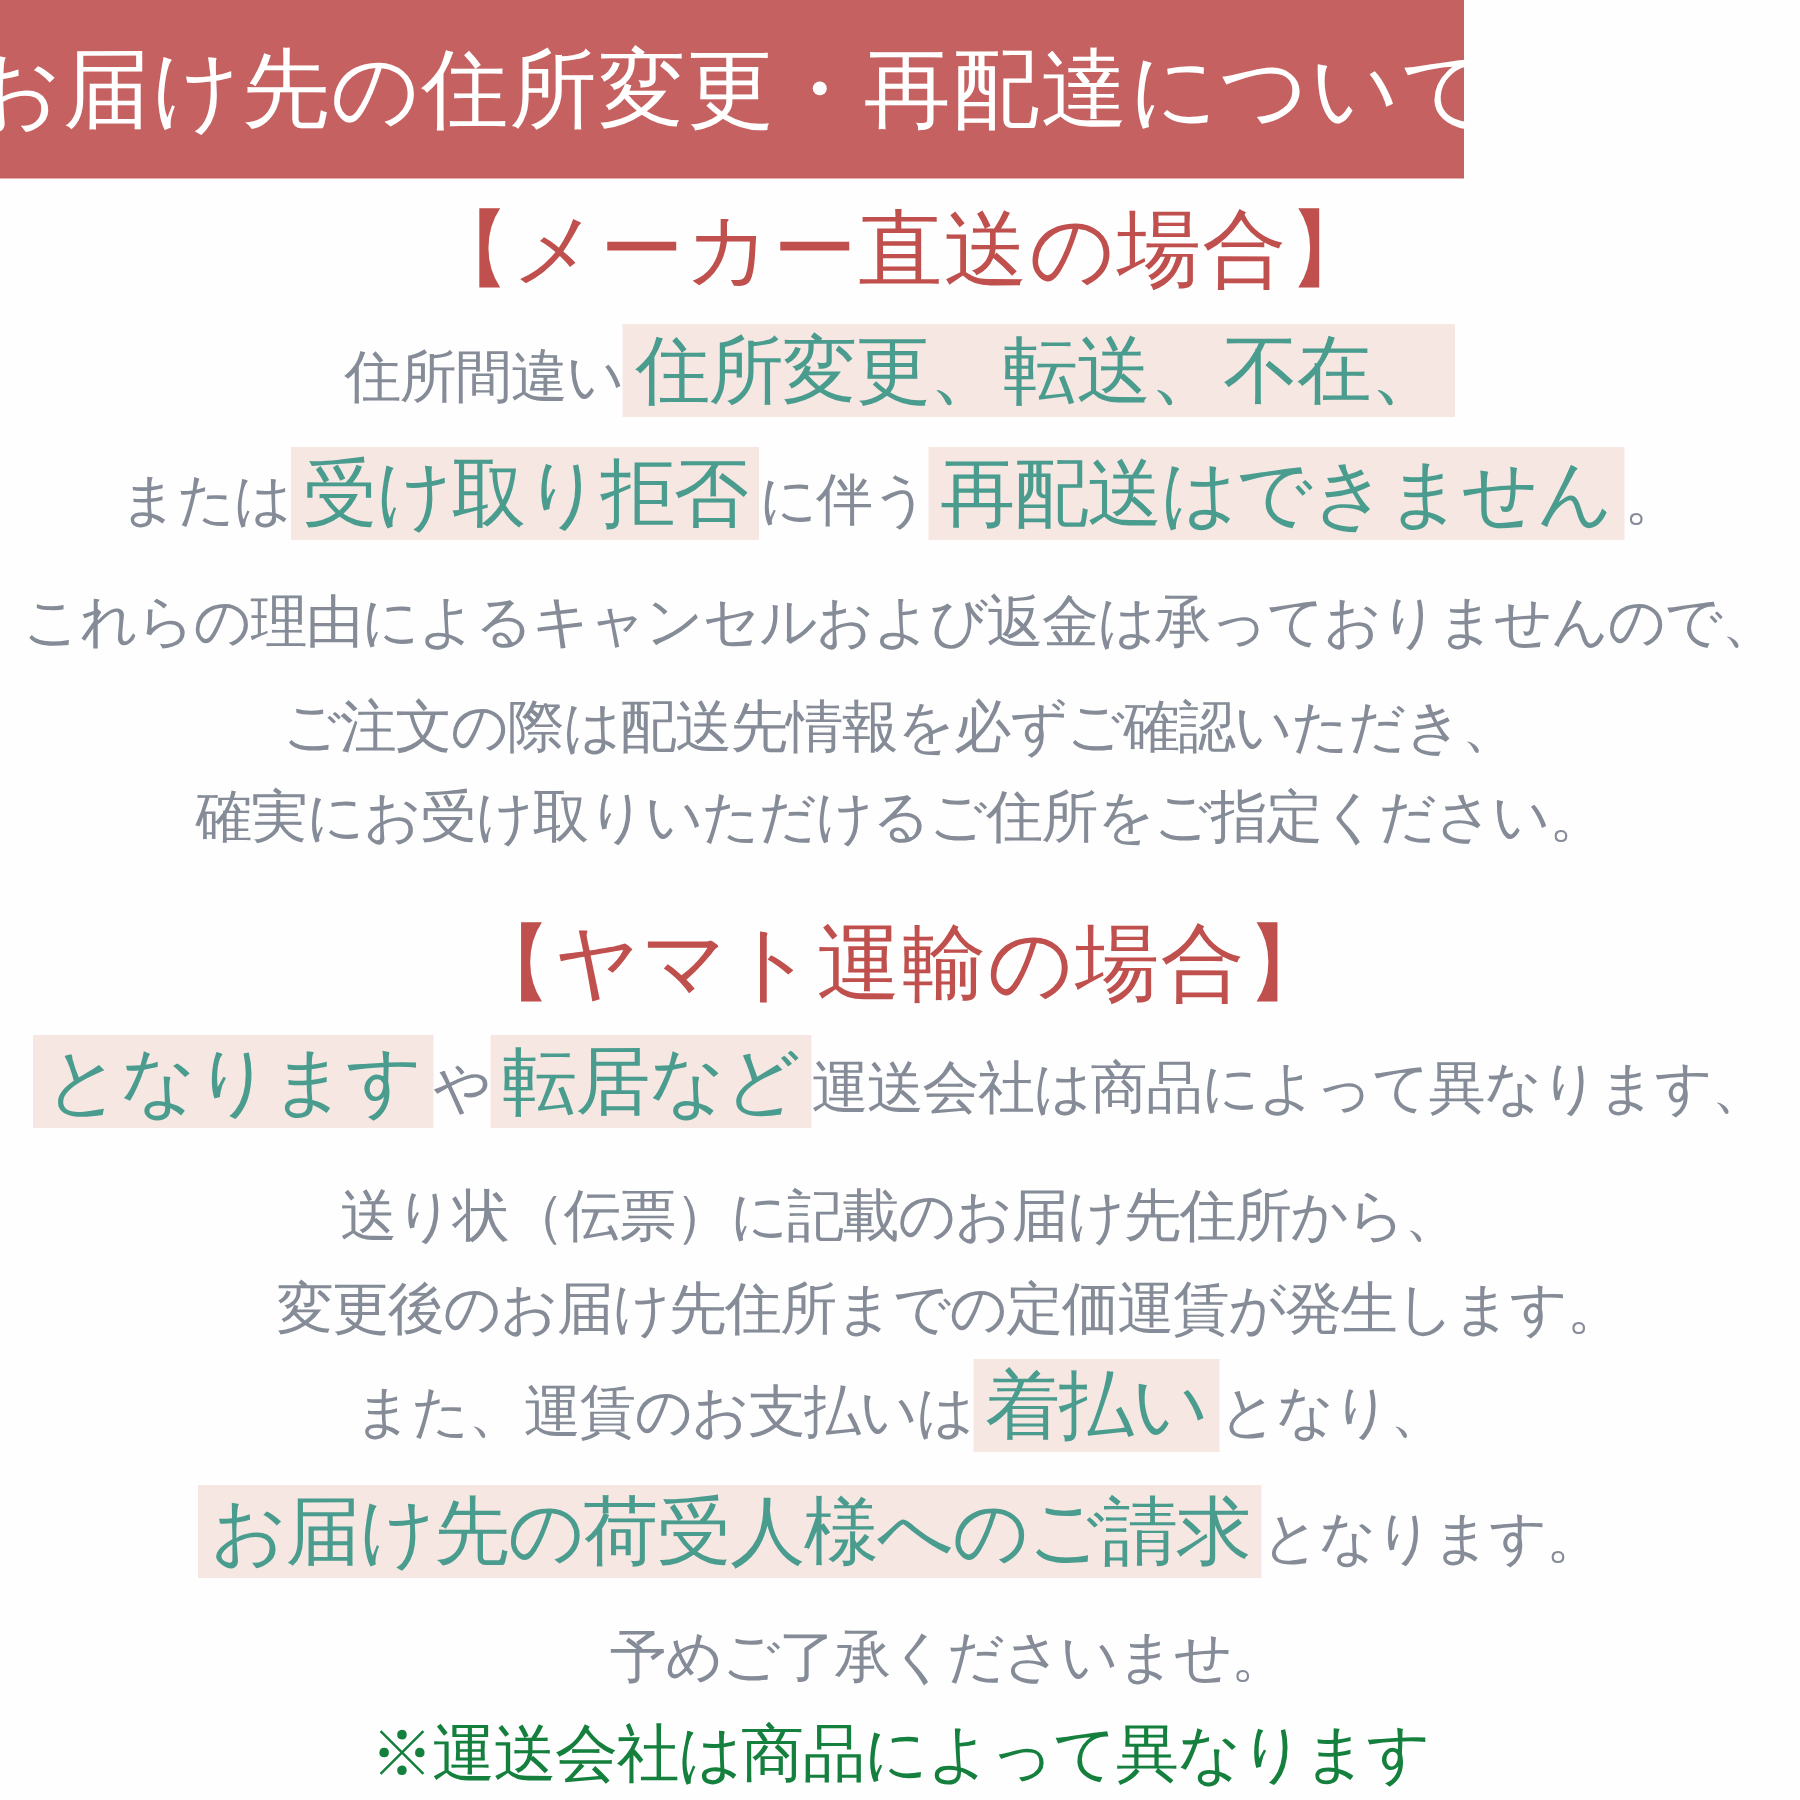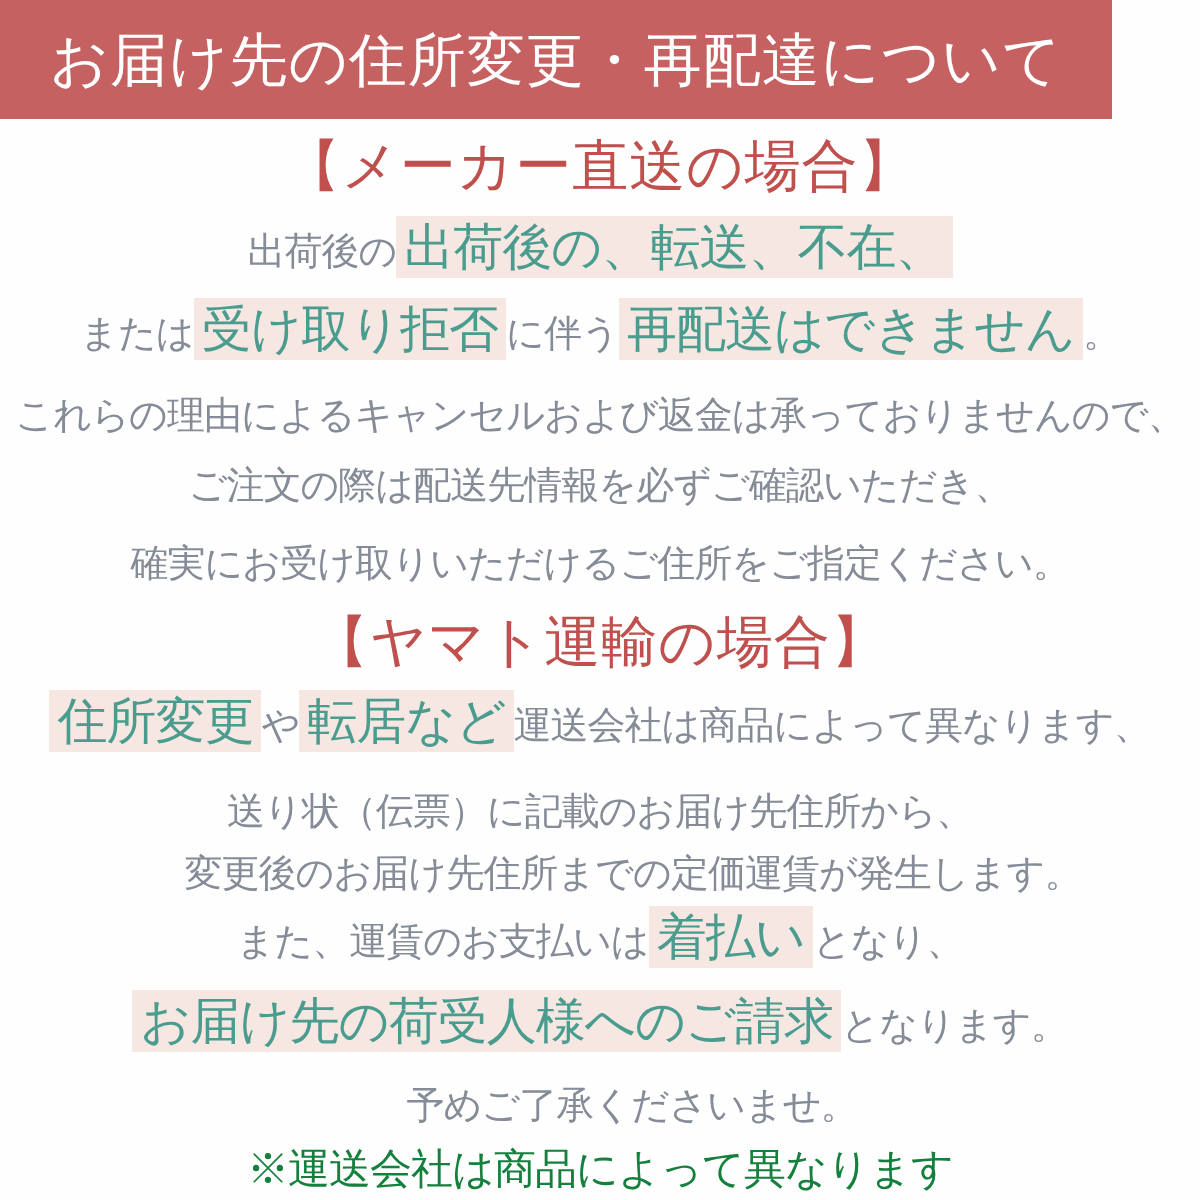--- a/index.html
+++ b/index.html
@@ -11,21 +11,21 @@
   #canvas {
     position: relative;
     width: 1200px;
     height: 1200px;
     background: #fefefe;
     overflow: hidden;
   }
   .banner {
     position: absolute;
     top: 0; left: 0;
-    width: 1112px;
+    width: 976px;
     height: 119px;
     background: #c66161;
     display: flex;
     align-items: center;
     justify-content: center;
   }
   .banner-title {
     color: #ffffff;
     font-size: 58px;
     line-height: 1;
@@ -61,21 +61,21 @@
     color: #15803d;
     font-size: 42px;
     letter-spacing: -1px;
   }
   
   .r-h1   { top: 138px; }
   .r-s1l1 { top: 222px; }
   .r-s1l2 { top: 304px; }
   .r-s1l3 { top: 396px; }
   .r-s1l4 { top: 466px; }
-  .r-s1l5 { top: 544px; }
+  .r-s1l5 { top: 526px; }
   .r-h2   { top: 614px; }
   .r-s2l1 { top: 696px; }
   .r-s2l2 { top: 792px; }
   .r-s2l3 { top: 854px; margin-left: 33px; }
   .r-s2l4 { top: 912px; }
   .r-s2l5 { top: 996px; }
   .r-s2l6 { top: 1086px; padding-left: 32px; }
   .r-note { top: 1148px; }
 </style>
 </head>
@@ -85,21 +85,21 @@
 
   <div class="banner">
     <span class="banner-title">お届け先の住所変更・再配達について</span>
   </div>
 
   <div class="row r-h1">
     <span class="heading">【メーカー直送の場合】</span>
   </div>
 
   <div class="row r-s1l1">
-    <span class="plain">出荷後の</span><span class="hl">出荷後の、転送、不在、</span>
+    <span class="plain">住所間違い</span><span class="hl">住所変更、転送、不在、</span>
   </div>
 
   <div class="row r-s1l3">
     <span class="plain">これらの理由によるキャンセルおよび返金は承っておりませんので、</span>
   </div>
 
   <div class="row r-s1l2">
     <span class="plain">または</span><span class="hl">受け取り拒否</span><span class="plain">に伴う</span><span class="hl">再配送はできません</span><span class="plain">。</span>
   </div>
 
@@ -109,21 +109,21 @@
 
   <div class="row r-s1l5">
     <span class="plain">確実にお受け取りいただけるご住所をご指定ください。</span>
   </div>
 
   <div class="row r-h2">
     <span class="heading">【ヤマト運輸の場合】</span>
   </div>
 
   <div class="row r-s2l1">
-    <span class="hl">住所変更</span><span class="plain">や</span><span class="hl">転居など</span><span class="plain">運送会社は商品によって異なります、</span>
+    <span class="hl">となります</span><span class="plain">や</span><span class="hl">転居など</span><span class="plain">運送会社は商品によって異なります、</span>
   </div>
 
   <div class="row r-s2l2">
     <span class="plain">送り状（伝票）に記載のお届け先住所から、</span>
   </div>
 
   <div class="row r-s2l3">
     <span class="plain">変更後のお届け先住所までの定価運賃が発生します。</span>
   </div>
 

